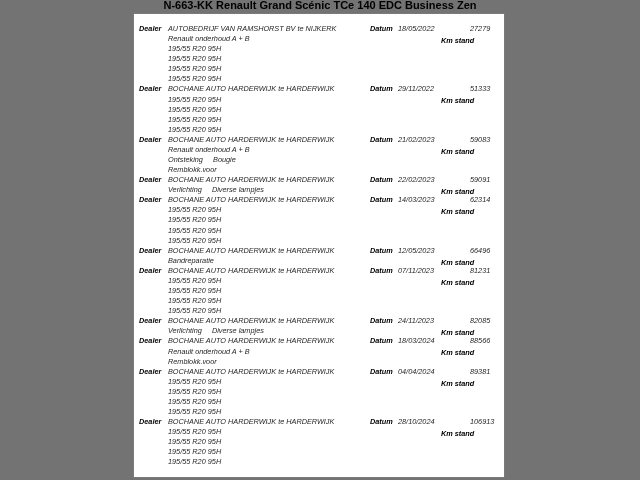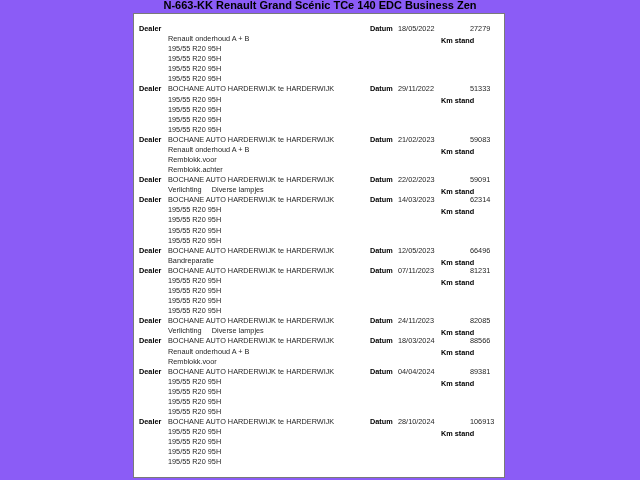--- a/index.html
+++ b/index.html
@@ -1,36 +1,37 @@
 <!DOCTYPE html>
 <html><head>
 <meta charset="utf-8">
 <style>
   html,body{
     margin:0;padding:0;
     width:640px;height:480px;
     background:#ffffff;
     font-family:"Liberation Sans", sans-serif;
   }
-  .page{position:relative;width:640px;height:480px;overflow:hidden;background:#8b5cf6;}
+  .page{position:relative;width:640px;height:480px;overflow:hidden;background:#737373;}
   .doc-title{
     position:absolute;top:-1px;left:0;width:640px;
     text-align:center;
     font-size:11px;font-weight:bold;color:#000;
     line-height:13px;
     white-space:pre;
   }
   .history-box{
     position:absolute;left:133px;top:13px;
     width:372px;height:465px;
     border:1px solid #7a7a7a;
     box-sizing:border-box;
     padding-top:10px;
     overflow:hidden;
     background:#fff;
+    font-style:italic;
   }
   .row{
     position:relative;
     height:10.08px;
     font-size:7.3px;
     line-height:10.08px;
     color:#1f1f1f;
     white-space:pre;
   }
   .row span{position:absolute;top:0;line-height:10.08px;white-space:pre;}
@@ -44,20 +45,21 @@
 </style>
 </head>
 <body>
 
 <div class="page">
   <div class="doc-title">N-663-KK Renault Grand Scénic TCe 140 EDC Business Zen</div>
   <div class="history-box" id="entries-box">
   <div class="entry">
     <div class="row head">
       <span class="lbl c-dealer-lbl">Dealer</span>
+      <span class="c-dealer-name">AUTOBEDRIJF VAN RAMSHORST BV te NIJKERK</span>
       <span class="lbl c-datum-lbl">Datum</span>
       <span class="c-date">18/05/2022</span>
       <span class="lbl c-km-lbl">Km stand</span>
       <span class="c-km-val">27279</span>
     </div>
   <div class="row subrow"><span class="c-dealer-name">Renault onderhoud A + B</span></div>
         <div class="row subrow"><span class="c-dealer-name">195/55 R20 95H</span></div>
         <div class="row subrow"><span class="c-dealer-name">195/55 R20 95H</span></div>
         <div class="row subrow"><span class="c-dealer-name">195/55 R20 95H</span></div>
         <div class="row subrow"><span class="c-dealer-name">195/55 R20 95H</span></div>
@@ -79,103 +81,103 @@
       </div>
 
   <div class="entry">
     <div class="row head">
       <span class="lbl c-dealer-lbl">Dealer</span>
       <span class="c-dealer-name">BOCHANE AUTO HARDERWIJK te HARDERWIJK</span>
       <span class="lbl c-datum-lbl">Datum</span>
       <span class="c-date">21/02/2023</span>
       <span class="lbl c-km-lbl">Km stand</span>
       <span class="c-km-val">59083</span>
+    </div>
+  <div class="row subrow"><span class="c-dealer-name">Renault onderhoud A + B</span></div>
+        <div class="row subrow"><span class="c-dealer-name">Ontsteking     Bougie</span></div>
+        <div class="row subrow"><span class="c-dealer-name">Remblokk.voor</span></div>
+      </div>
+
+  <div class="entry">
+    <div class="row head">
+      <span class="lbl c-dealer-lbl">Dealer</span>
+      <span class="c-dealer-name">BOCHANE AUTO HARDERWIJK te HARDERWIJK</span>
+      <span class="lbl c-datum-lbl">Datum</span>
+      <span class="c-date">22/02/2023</span>
+      <span class="lbl c-km-lbl">Km stand</span>
+      <span class="c-km-val">59091</span>
+    </div>
+  <div class="row subrow"><span class="c-dealer-name">Verlichting     Diverse lampjes</span></div>
+      </div>
+
+  <div class="entry">
+    <div class="row head">
+      <span class="lbl c-dealer-lbl">Dealer</span>
+      <span class="c-dealer-name">BOCHANE AUTO HARDERWIJK te HARDERWIJK</span>
+      <span class="lbl c-datum-lbl">Datum</span>
+      <span class="c-date">14/03/2023</span>
+      <span class="lbl c-km-lbl">Km stand</span>
+      <span class="c-km-val">62314</span>
+    </div>
+  <div class="row subrow"><span class="c-dealer-name">195/55 R20 95H</span></div>
+        <div class="row subrow"><span class="c-dealer-name">195/55 R20 95H</span></div>
+        <div class="row subrow"><span class="c-dealer-name">195/55 R20 95H</span></div>
+        <div class="row subrow"><span class="c-dealer-name">195/55 R20 95H</span></div>
+      </div>
+
+  <div class="entry">
+    <div class="row head">
+      <span class="lbl c-dealer-lbl">Dealer</span>
+      <span class="c-dealer-name">BOCHANE AUTO HARDERWIJK te HARDERWIJK</span>
+      <span class="lbl c-datum-lbl">Datum</span>
+      <span class="c-date">12/05/2023</span>
+      <span class="lbl c-km-lbl">Km stand</span>
+      <span class="c-km-val">66496</span>
+    </div>
+  <div class="row subrow"><span class="c-dealer-name">Bandreparatie</span></div>
+      </div>
+
+  <div class="entry">
+    <div class="row head">
+      <span class="lbl c-dealer-lbl">Dealer</span>
+      <span class="c-dealer-name">BOCHANE AUTO HARDERWIJK te HARDERWIJK</span>
+      <span class="lbl c-datum-lbl">Datum</span>
+      <span class="c-date">07/11/2023</span>
+      <span class="lbl c-km-lbl">Km stand</span>
+      <span class="c-km-val">81231</span>
+    </div>
+  <div class="row subrow"><span class="c-dealer-name">195/55 R20 95H</span></div>
+        <div class="row subrow"><span class="c-dealer-name">195/55 R20 95H</span></div>
+        <div class="row subrow"><span class="c-dealer-name">195/55 R20 95H</span></div>
+        <div class="row subrow"><span class="c-dealer-name">195/55 R20 95H</span></div>
+      </div>
+
+  <div class="entry">
+    <div class="row head">
+      <span class="lbl c-dealer-lbl">Dealer</span>
+      <span class="c-dealer-name">BOCHANE AUTO HARDERWIJK te HARDERWIJK</span>
+      <span class="lbl c-datum-lbl">Datum</span>
+      <span class="c-date">24/11/2023</span>
+      <span class="lbl c-km-lbl">Km stand</span>
+      <span class="c-km-val">82085</span>
+    </div>
+  <div class="row subrow"><span class="c-dealer-name">Verlichting     Diverse lampjes</span></div>
+      </div>
+
+  <div class="entry">
+    <div class="row head">
+      <span class="lbl c-dealer-lbl">Dealer</span>
+      <span class="c-dealer-name">BOCHANE AUTO HARDERWIJK te HARDERWIJK</span>
+      <span class="lbl c-datum-lbl">Datum</span>
+      <span class="c-date">18/03/2024</span>
+      <span class="lbl c-km-lbl">Km stand</span>
+      <span class="c-km-val">88566</span>
     </div>
   <div class="row subrow"><span class="c-dealer-name">Renault onderhoud A + B</span></div>
         <div class="row subrow"><span class="c-dealer-name">Remblokk.voor</span></div>
-        <div class="row subrow"><span class="c-dealer-name">Remblokk.achter</span></div>
-      </div>
-
-  <div class="entry">
-    <div class="row head">
-      <span class="lbl c-dealer-lbl">Dealer</span>
-      <span class="c-dealer-name">BOCHANE AUTO HARDERWIJK te HARDERWIJK</span>
-      <span class="lbl c-datum-lbl">Datum</span>
-      <span class="c-date">22/02/2023</span>
-      <span class="lbl c-km-lbl">Km stand</span>
-      <span class="c-km-val">59091</span>
-    </div>
-  <div class="row subrow"><span class="c-dealer-name">Verlichting     Diverse lampjes</span></div>
-      </div>
-
-  <div class="entry">
-    <div class="row head">
-      <span class="lbl c-dealer-lbl">Dealer</span>
-      <span class="c-dealer-name">BOCHANE AUTO HARDERWIJK te HARDERWIJK</span>
-      <span class="lbl c-datum-lbl">Datum</span>
-      <span class="c-date">14/03/2023</span>
-      <span class="lbl c-km-lbl">Km stand</span>
-      <span class="c-km-val">62314</span>
-    </div>
-  <div class="row subrow"><span class="c-dealer-name">195/55 R20 95H</span></div>
-        <div class="row subrow"><span class="c-dealer-name">195/55 R20 95H</span></div>
-        <div class="row subrow"><span class="c-dealer-name">195/55 R20 95H</span></div>
-        <div class="row subrow"><span class="c-dealer-name">195/55 R20 95H</span></div>
-      </div>
-
-  <div class="entry">
-    <div class="row head">
-      <span class="lbl c-dealer-lbl">Dealer</span>
-      <span class="c-dealer-name">BOCHANE AUTO HARDERWIJK te HARDERWIJK</span>
-      <span class="lbl c-datum-lbl">Datum</span>
-      <span class="c-date">12/05/2023</span>
-      <span class="lbl c-km-lbl">Km stand</span>
-      <span class="c-km-val">66496</span>
-    </div>
-  <div class="row subrow"><span class="c-dealer-name">Bandreparatie</span></div>
-      </div>
-
-  <div class="entry">
-    <div class="row head">
-      <span class="lbl c-dealer-lbl">Dealer</span>
-      <span class="c-dealer-name">BOCHANE AUTO HARDERWIJK te HARDERWIJK</span>
-      <span class="lbl c-datum-lbl">Datum</span>
-      <span class="c-date">07/11/2023</span>
-      <span class="lbl c-km-lbl">Km stand</span>
-      <span class="c-km-val">81231</span>
-    </div>
-  <div class="row subrow"><span class="c-dealer-name">195/55 R20 95H</span></div>
-        <div class="row subrow"><span class="c-dealer-name">195/55 R20 95H</span></div>
-        <div class="row subrow"><span class="c-dealer-name">195/55 R20 95H</span></div>
-        <div class="row subrow"><span class="c-dealer-name">195/55 R20 95H</span></div>
-      </div>
-
-  <div class="entry">
-    <div class="row head">
-      <span class="lbl c-dealer-lbl">Dealer</span>
-      <span class="c-dealer-name">BOCHANE AUTO HARDERWIJK te HARDERWIJK</span>
-      <span class="lbl c-datum-lbl">Datum</span>
-      <span class="c-date">24/11/2023</span>
-      <span class="lbl c-km-lbl">Km stand</span>
-      <span class="c-km-val">82085</span>
-    </div>
-  <div class="row subrow"><span class="c-dealer-name">Verlichting     Diverse lampjes</span></div>
-      </div>
-
-  <div class="entry">
-    <div class="row head">
-      <span class="lbl c-dealer-lbl">Dealer</span>
-      <span class="c-dealer-name">BOCHANE AUTO HARDERWIJK te HARDERWIJK</span>
-      <span class="lbl c-datum-lbl">Datum</span>
-      <span class="c-date">18/03/2024</span>
-      <span class="lbl c-km-lbl">Km stand</span>
-      <span class="c-km-val">88566</span>
-    </div>
-  <div class="row subrow"><span class="c-dealer-name">Renault onderhoud A + B</span></div>
-        <div class="row subrow"><span class="c-dealer-name">Remblokk.voor</span></div>
       </div>
 
   <div class="entry">
     <div class="row head">
       <span class="lbl c-dealer-lbl">Dealer</span>
       <span class="c-dealer-name">BOCHANE AUTO HARDERWIJK te HARDERWIJK</span>
       <span class="lbl c-datum-lbl">Datum</span>
       <span class="c-date">04/04/2024</span>
       <span class="lbl c-km-lbl">Km stand</span>
       <span class="c-km-val">89381</span>

